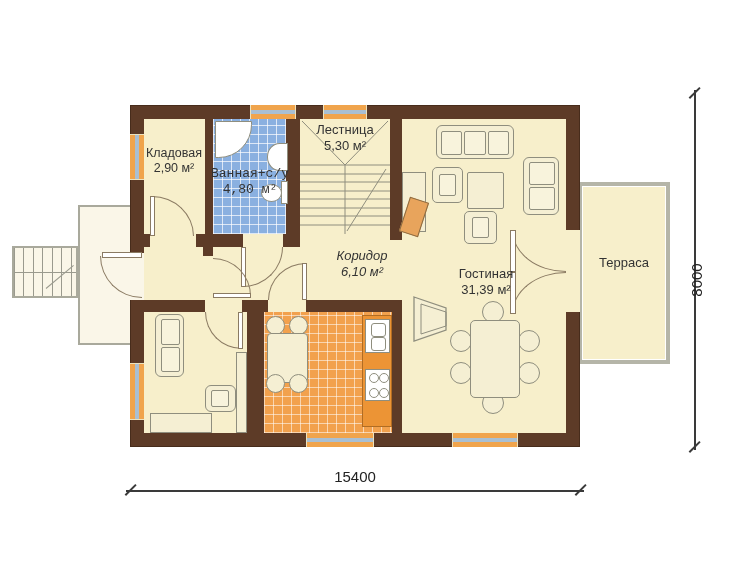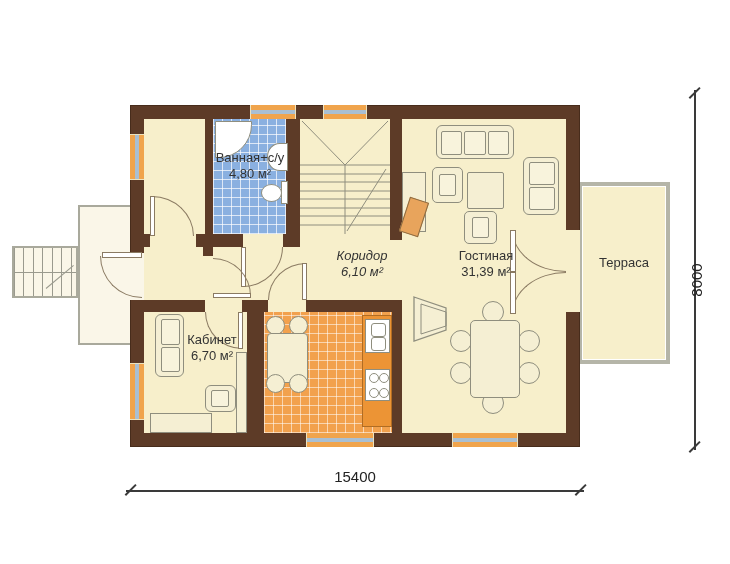--- a/index.html
+++ b/index.html
@@ -176,33 +176,37 @@
   </svg>
 
   <div class="abs chair" style="left:482px;top:301px;width:22px;height:22px;"></div>
   <div class="abs chair" style="left:450px;top:330px;width:22px;height:22px;"></div>
   <div class="abs chair" style="left:450px;top:362px;width:22px;height:22px;"></div>
   <div class="abs chair" style="left:518px;top:330px;width:22px;height:22px;"></div>
   <div class="abs chair" style="left:518px;top:362px;width:22px;height:22px;"></div>
   <div class="abs chair" style="left:482px;top:392px;width:22px;height:22px;"></div>
   <div class="abs furn" style="left:470px;top:320px;width:50px;height:78px;border-radius:5px;"></div>
 
-  <div class="abs room-label" style="left:210px;top:150px;width:80px;">
+  <div class="abs room-label" style="left:139px;top:146px;width:70px;font-size:12.5px;">
+    <span class="nm">Кладовая</span>
+    <span class="ar">2,90 м²</span>
+  </div>
+  <div class="abs room-label" style="left:210px;top:166px;width:80px;font-family:Liberation Mono, monospace;">
     <span class="nm">Ванная+с/у</span>
     <span class="ar">4,80 м²</span>
+  </div>
+  <div class="abs room-label" style="left:305px;top:122px;width:80px;">
+    <span class="nm">Лестница</span>
+    <span class="ar">5,30 м²</span>
   </div>
   <div class="abs room-label" style="left:322px;top:248px;width:80px;font-style:italic;">
     <span class="nm">Коридор</span>
     <span class="ar">6,10 м²</span>
   </div>
-  <div class="abs room-label" style="left:172px;top:332px;width:80px;">
-    <span class="nm">Кабинет</span>
-    <span class="ar">6,70 м²</span>
-  </div>
-  <div class="abs room-label" style="left:446px;top:248px;width:80px;">
+  <div class="abs room-label" style="left:446px;top:266px;width:80px;">
     <span class="nm">Гостиная</span>
     <span class="ar">31,39 м²</span>
   </div>
   <div class="abs room-label" style="left:584px;top:255px;width:80px;">
     <span class="nm">Терраса</span>
   </div>
 
   <div class="abs dim-line" style="left:126px;top:490px;width:458px;height:1.5px;"></div>
   <div class="abs tick" style="left:123px;top:489px;"></div>
   <div class="abs tick" style="left:573px;top:489px;"></div>

